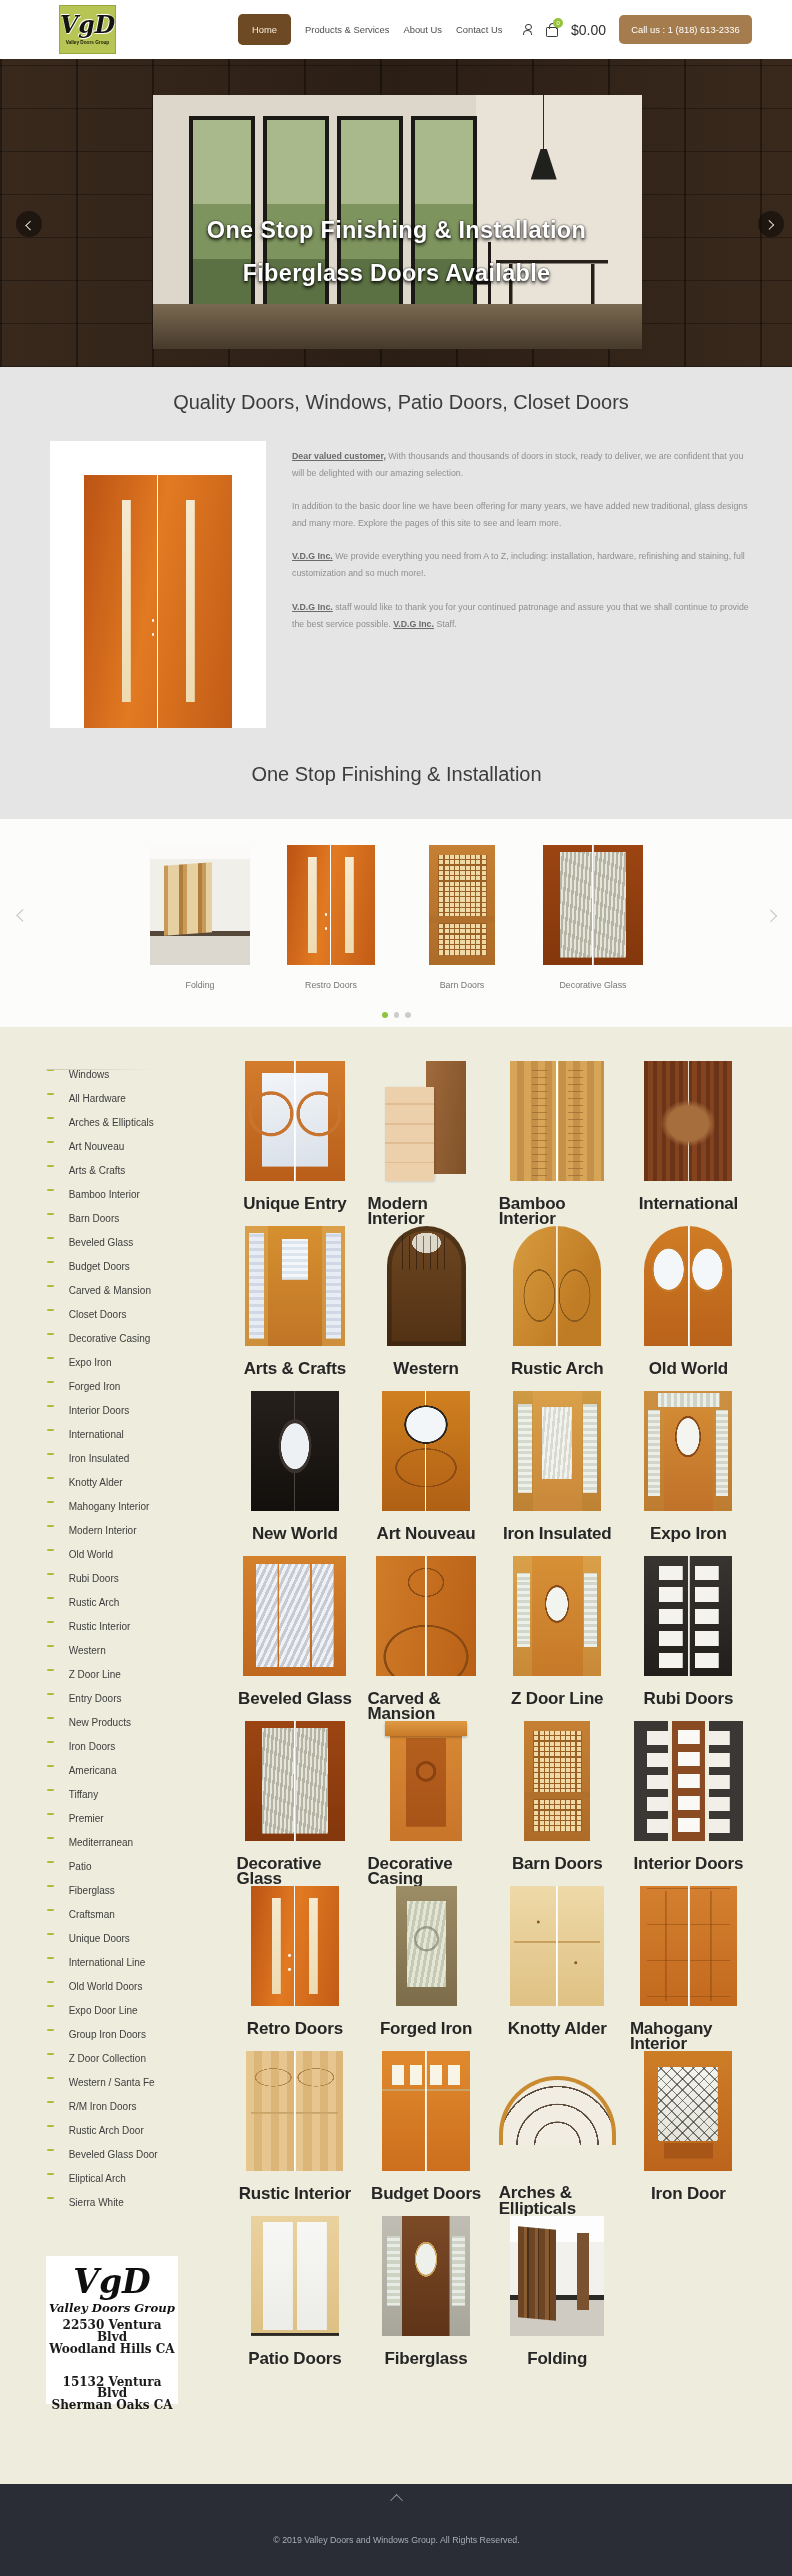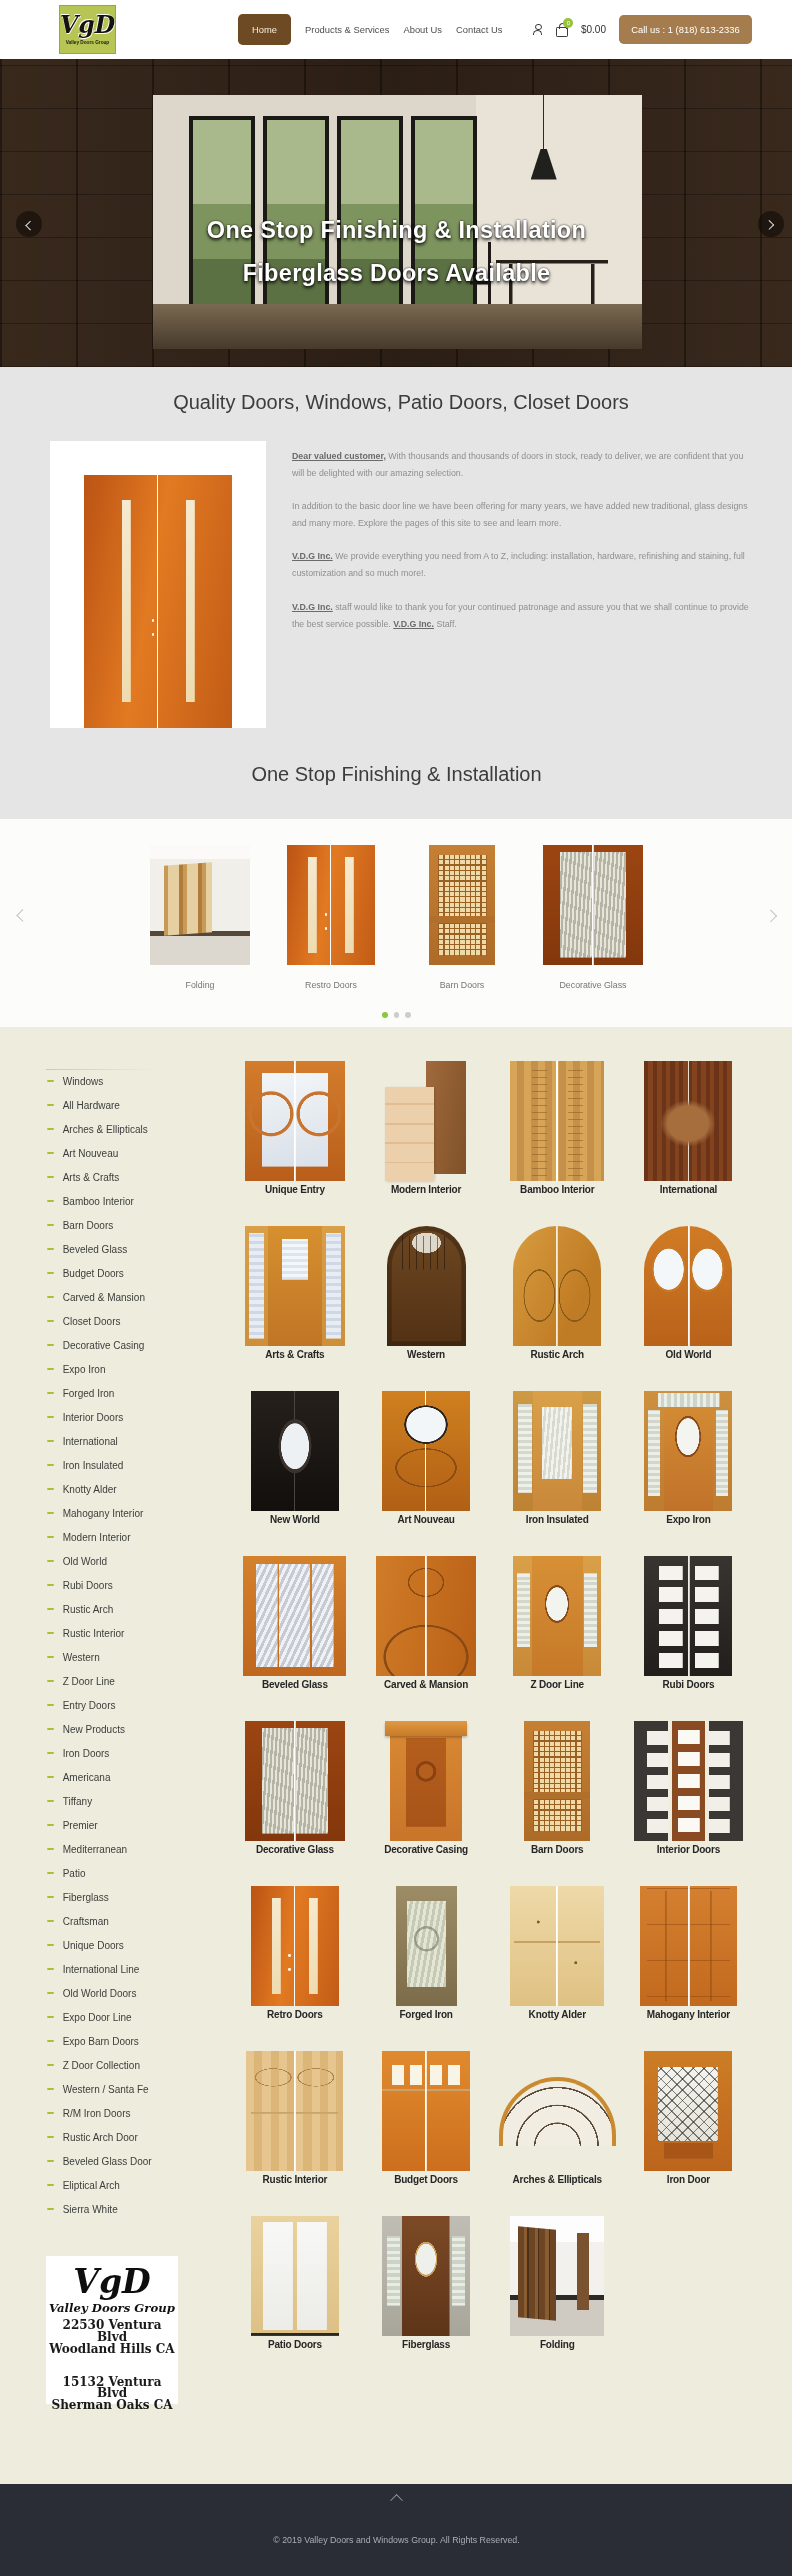--- a/index.html
+++ b/index.html
@@ -16,21 +16,21 @@
   .nav-item{font-size:9.4px;color:#4e4e4e;cursor:pointer;white-space:nowrap;}
   .nav-item.active{background:#6d4a24;color:#f7ecd9;padding:10px 14px;border-radius:4.7px;}
   .h-right{margin-left:auto;display:flex;align-items:center;gap:13px;}
   .i-user{width:10.6px;height:11.7px;position:relative;cursor:pointer;}
   .i-user::before{content:'';position:absolute;left:2.3px;top:0;width:4.7px;height:4.7px;border:1.2px solid #3c3c3c;border-radius:50%;}
   .i-user::after{content:'';position:absolute;left:0.6px;bottom:0;width:7px;height:4.1px;border:1.2px solid #3c3c3c;border-bottom:none;border-radius:4.7px 4.7px 0 0;}
   .i-bag-wrap{position:relative;cursor:pointer;}
   .i-bag{width:11.7px;height:9.4px;border:1.2px solid #3c3c3c;border-radius:1.2px;margin-top:4.7px;position:relative;}
   .i-bag::before{content:'';position:absolute;top:-5.3px;left:1.8px;width:5.9px;height:4.7px;border:1.2px solid #3c3c3c;border-bottom:none;border-radius:4.1px 4.1px 0 0;}
   .badge{position:absolute;top:-4.1px;right:-5.3px;width:10px;height:10px;border-radius:50%;background:#97c23c;color:#fff;font-size:5.9px;line-height:10px;text-align:center;}
-  .total{font-size:10px;color:#2e2e2e;}
+  .total{font-size:14px;color:#2e2e2e;}
   .call-btn{background:#a57c4e;color:#fff;font-size:9.4px;padding:9.4px 12.3px;border-radius:4.7px;border:none;cursor:pointer;white-space:nowrap;}
 
   
   .hero{height:308px;position:relative;overflow:hidden;
     background:
       repeating-linear-gradient(90deg,rgba(0,0,0,.38) 0 1.8px,rgba(0,0,0,0) 1.8px 76px),
       repeating-linear-gradient(0deg,rgba(0,0,0,.30) 0 1.2px,rgba(0,0,0,0) 1.2px 43px),
       linear-gradient(90deg,#39291d,#2b1e15 50%,#39291d);}
   .hero-photo{position:absolute;left:153px;top:36px;width:489px;height:254px;overflow:hidden;
     background:linear-gradient(90deg,#ddd6ca 0 66%,#e8e2d7 66%);}
@@ -79,33 +79,33 @@
   .chev2{display:inline-block;width:9.4px;height:9.4px;border-left:1.2px solid #c2c2c2;border-bottom:1.2px solid #c2c2c2;}
   .chev2.l{transform:rotate(45deg);}
   .chev2.r{transform:rotate(-135deg);}
   .dots{position:absolute;left:0;right:0;bottom:9.4px;display:flex;justify-content:center;gap:5.3px;}
   .dot{width:5.9px;height:5.9px;border-radius:50%;background:#cdcdcd;cursor:pointer;}
   .dot.active{background:#8cc63e;}
 
   
   .catalog{height:1457px;background:#edecdd;padding:34px 39px 0 46px;display:flex;gap:15.3px;align-items:flex-start;}
   .sidebar{width:168px;flex:none;padding-top:8.2px;}
-  .side-item{height:24px;display:flex;align-items:center;gap:9px;font-size:10px;color:#3d3d3d;position:relative;padding-left:1.2px;cursor:pointer;}
+  .side-item{height:24px;display:flex;align-items:flex-start;gap:15px;font-size:10px;color:#3d3d3d;position:relative;padding-left:1.2px;cursor:pointer;}
   .side-item::after{content:'';position:absolute;left:0;bottom:0;width:64%;height:0.6px;background:linear-gradient(90deg,#ccc9b2,rgba(204,201,178,0));}
   .side-item:first-child::before{content:'';position:absolute;left:0;top:0;width:64%;height:0.6px;background:linear-gradient(90deg,#ccc9b2,rgba(204,201,178,0));}
   .bullet{width:6.5px;height:2.3px;border-radius:1.2px;background:#b0bc33;flex:none;}
   .logo-card{width:132px;height:148px;background:#fff;margin-top:35px;text-align:center;padding-top:8.2px;font-family:"DejaVu Serif",serif;cursor:pointer;}
   .lc-letters{font-style:italic;font-weight:bold;font-size:33px;line-height:35px;color:#0e0e0e;}
   .lc-name{font-style:italic;font-weight:bold;font-size:11.7px;margin-top:1.2px;color:#111;}
   .lc-addr{font-size:12px;font-weight:bold;line-height:11.7px;margin-top:5.9px;color:#1a1a1a;}
   .lc-addr + .lc-addr{margin-top:21px;}
   .grid{flex:1;display:grid;grid-template-columns:repeat(4,1fr);grid-auto-rows:165px;}
   .product{display:flex;flex-direction:column;align-items:center;cursor:pointer;}
   .p-imgbox{height:120px;width:100%;display:flex;align-items:center;justify-content:center;}
-  .p-label{margin-top:1px;font-weight:700;font-size:10px;color:#262626;line-height:15.3px;text-align:left;letter-spacing:-0.2px;max-width:117px;}
+  .p-label{margin-top:15px;font-weight:700;font-size:17px;color:#262626;line-height:15.3px;text-align:left;letter-spacing:-0.2px;max-width:117px;}
 
   
   .footer{height:92px;background:#2a2d36;text-align:center;padding-top:11.7px;}
   .to-top{width:8.8px;height:8.8px;margin:0 auto;border-top:1.2px solid #8f949e;border-right:1.2px solid #8f949e;transform:rotate(-45deg);cursor:pointer;}
   .copy{margin-top:30.5px;color:#a9adb6;font-size:8.8px;}
 
   
   .art{height:120px;position:relative;flex:none;}
   .a-fold{width:100px;background:linear-gradient(#fbfaf8 0 12%,#f1efe9 12% 72%,#55483a 72% 76%,#ddd8cf 76%);}
   .a-fold::before{content:'';position:absolute;left:14%;top:16%;width:48%;height:58%;transform:skewY(-4deg);
@@ -528,21 +528,21 @@
       <div class="side-item">
         <span class="bullet"></span>
         <span>Old World Doors</span>
       </div>
       <div class="side-item">
         <span class="bullet"></span>
         <span>Expo Door Line</span>
       </div>
       <div class="side-item">
         <span class="bullet"></span>
-        <span>Expo Barn Doors</span>
+        <span>Group Iron Doors</span>
       </div>
       <div class="side-item">
         <span class="bullet"></span>
         <span>Z Door Collection</span>
       </div>
       <div class="side-item">
         <span class="bullet"></span>
         <span>Western / Santa Fe</span>
       </div>
       <div class="side-item">

